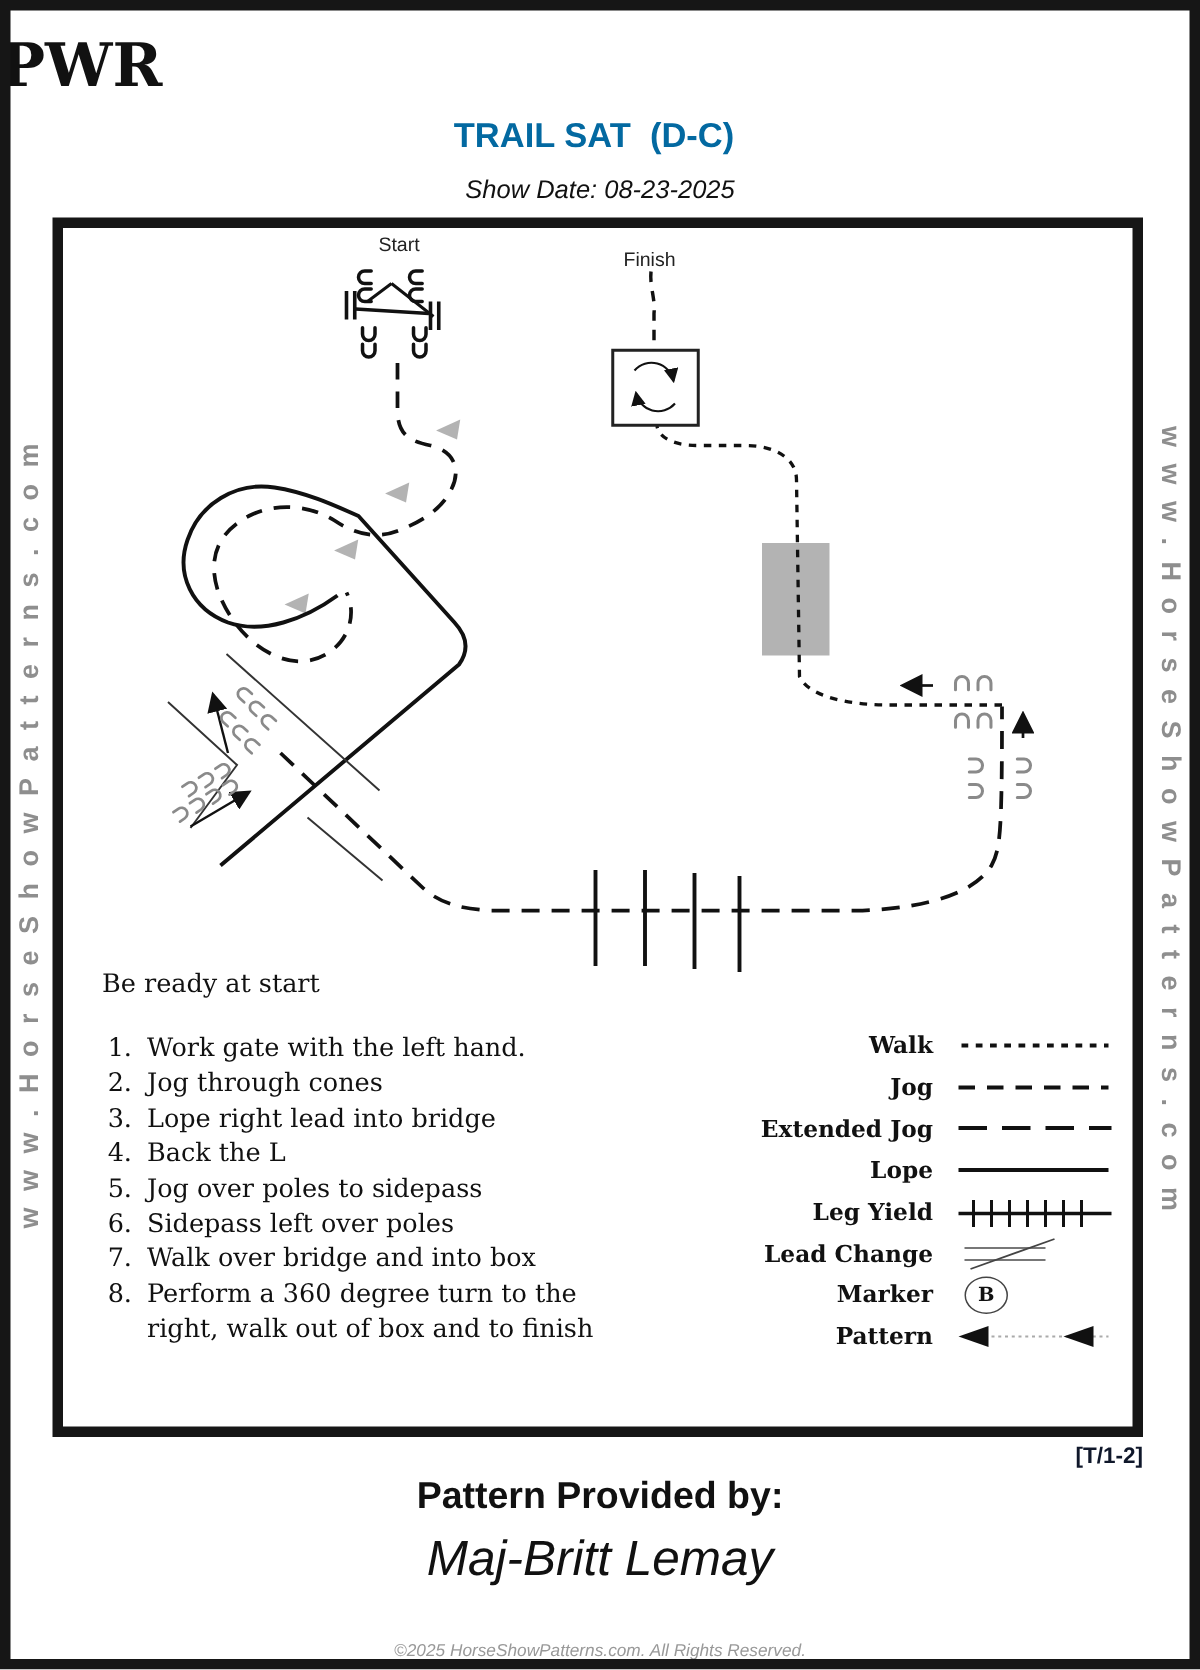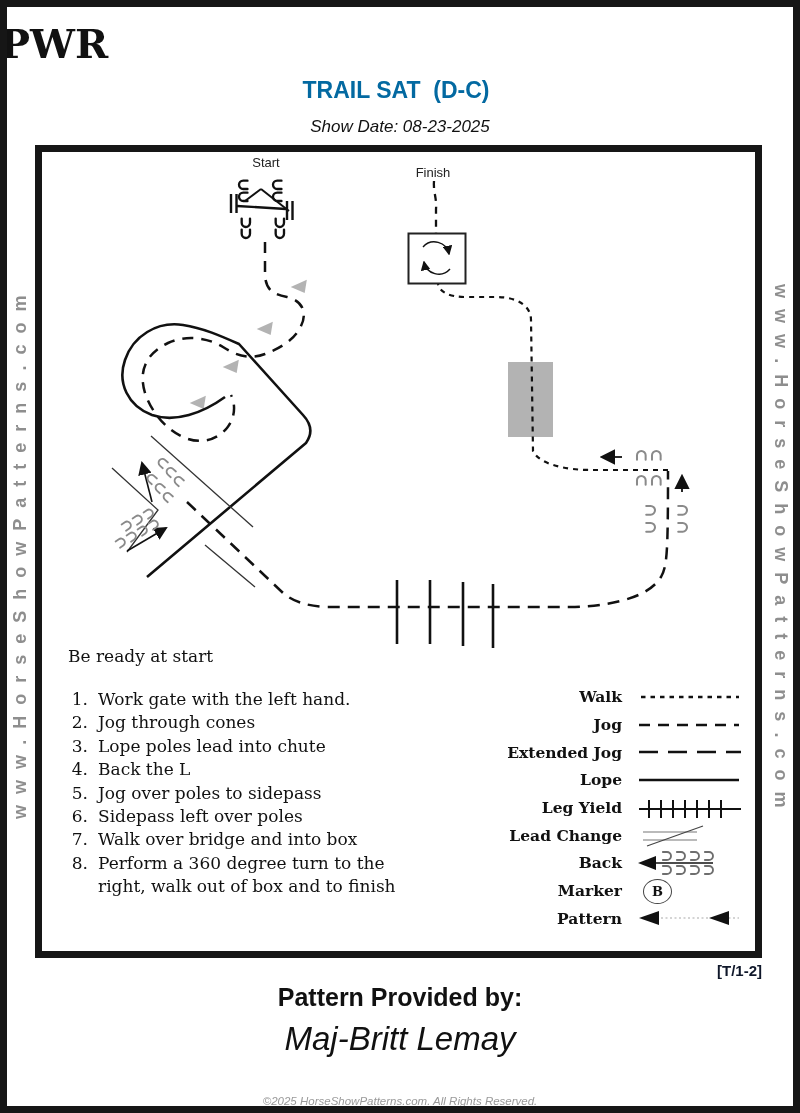--- a/index.html
+++ b/index.html
@@ -162,21 +162,21 @@
     <div class="instr">
         <span class="num">1.</span>
         <span class="txt">Work gate with the left hand.</span>
       </div>
     <div class="instr">
         <span class="num">2.</span>
         <span class="txt">Jog through cones</span>
       </div>
     <div class="instr">
         <span class="num">3.</span>
-        <span class="txt">Lope poles lead into chute</span>
+        <span class="txt">Lope right lead into bridge</span>
       </div>
     <div class="instr">
         <span class="num">4.</span>
         <span class="txt">Back the L</span>
       </div>
     <div class="instr">
         <span class="num">5.</span>
         <span class="txt">Jog over poles to sidepass</span>
       </div>
     <div class="instr">
@@ -247,39 +247,20 @@
         <span class="llabel">Lead Change</span>
       <span class="lsample">
           <svg width="112" height="24">
             <line x1="8" y1="9" x2="62" y2="9" stroke="#777" stroke-width="1.2"></line>
             <line x1="8" y1="17" x2="62" y2="17" stroke="#777" stroke-width="1.2"></line>
             <line x1="12" y1="23" x2="68" y2="3" stroke="#444" stroke-width="1.2"></line>
           </svg>
         </span>
       </div>
     <div class="lrow">
-        <span class="llabel">Back</span>
-      <span class="lsample">
-          <svg width="112" height="24">
-            <path d="M3,12 L21,5 L21,19 Z" fill="#111"></path>
-            <line x1="19" y1="12" x2="78" y2="12" stroke="#111" stroke-width="1.6"></line>
-            <g stroke="#6e6e6e" stroke-width="1.5" fill="none">
-              <use href="#hoof" transform="translate(36,1) rotate(90) scale(1.25)"></use>
-              <use href="#hoof" transform="translate(50,1) rotate(90) scale(1.25)"></use>
-              <use href="#hoof" transform="translate(64,1) rotate(90) scale(1.25)"></use>
-              <use href="#hoof" transform="translate(78,1) rotate(90) scale(1.25)"></use>
-              <use href="#hoof" transform="translate(36,15) rotate(90) scale(1.25)"></use>
-              <use href="#hoof" transform="translate(50,15) rotate(90) scale(1.25)"></use>
-              <use href="#hoof" transform="translate(64,15) rotate(90) scale(1.25)"></use>
-              <use href="#hoof" transform="translate(78,15) rotate(90) scale(1.25)"></use>
-            </g>
-          </svg>
-        </span>
-      </div>
-    <div class="lrow">
         <span class="llabel">Marker</span>
       <span class="lsample">
           <span class="marker-circle">
             <span>B</span>
           </span>
         </span>
       </div>
     <div class="lrow">
         <span class="llabel">Pattern</span>
       <span class="lsample">

